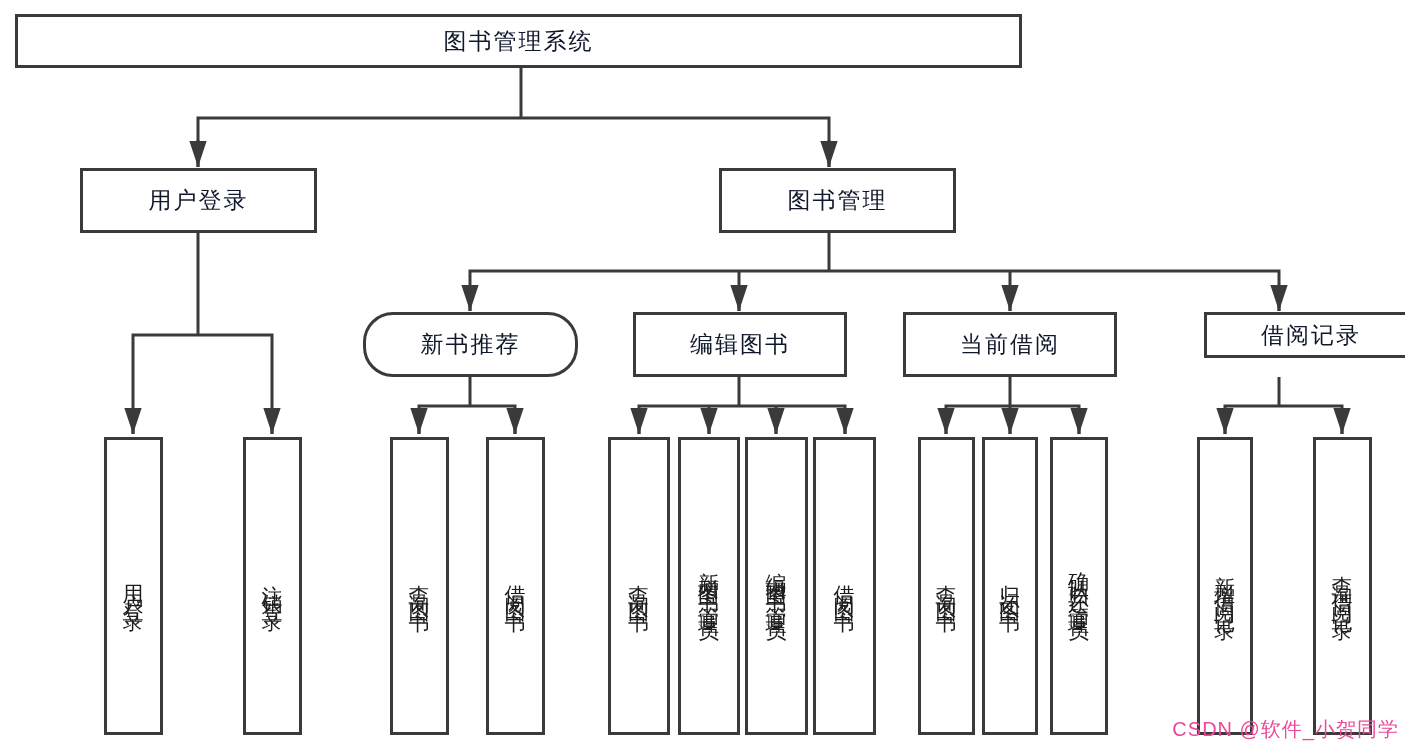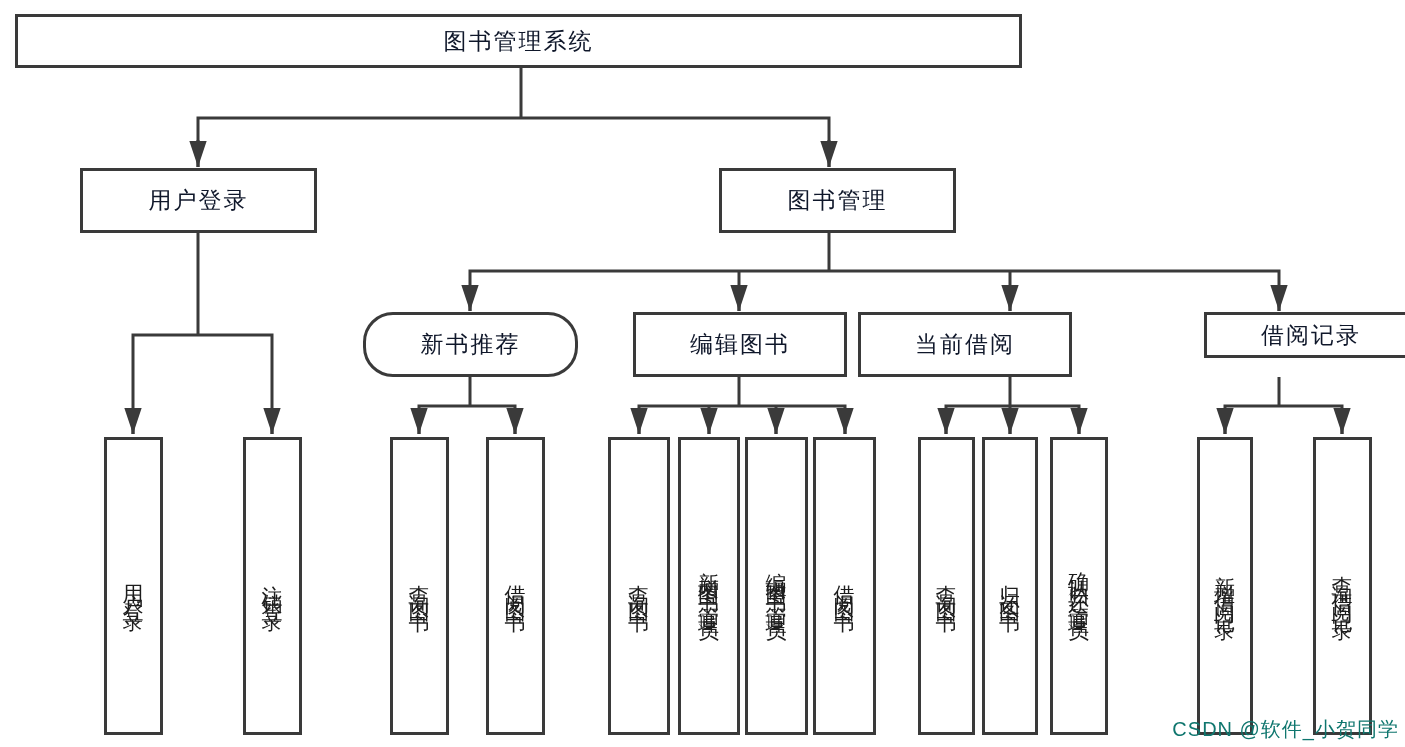--- a/index.html
+++ b/index.html
@@ -26,21 +26,21 @@
   }
   .vnode span{
     writing-mode:vertical-rl;text-orientation:mixed;
     font-size:21px;letter-spacing:9px;color:#1d1d1d;
     line-height:1;
   }
   .vnode.long span{letter-spacing:7px;}
   .watermark{
     position:absolute;z-index:3;
     right:6px;bottom:4px;
-    color:#0f766e;font-size:20px;letter-spacing:1px;
+    color:#ec4899;font-size:20px;letter-spacing:1px;
   }
 </style>
 </head>
 <body>
 
 <div id="canvas">
 
   <svg class="wires" width="1405" height="747" viewBox="0 0 1405 747">
     <defs>
       <marker id="arr" markerUnits="userSpaceOnUse" markerWidth="26" markerHeight="18" viewBox="0 0 12 8" refX="12" refY="4" orient="auto">
@@ -84,21 +84,21 @@
     </g>
   </svg>
 
   <div class="hnode" style="left:15px;top:14px;width:1007px;height:54px;">图书管理系统</div>
 
   <div class="hnode" style="left:80px;top:168px;width:237px;height:65px;">用户登录</div>
   <div class="hnode" style="left:711px;top:168px;width:237px;height:65px;margin-left:8px;">图书管理</div>
 
   <div class="hnode" style="left:363px;top:312px;width:215px;height:65px;border-radius:30px;">新书推荐</div>
   <div class="hnode" style="left:633px;top:312px;width:214px;height:65px;">编辑图书</div>
-  <div class="hnode" style="left:858px;top:312px;width:214px;height:65px;text-align:right;">当前借阅</div>
+  <div class="hnode" style="left:903px;top:312px;width:214px;height:65px;text-align:right;">当前借阅</div>
   <div class="hnode" style="left:1204px;top:312px;width:214px;height:46px;">借阅记录</div>
 
   <div class="vnode" style="left:104px;top:437px;width:59px;height:298px;">
     <span>用户登录</span>
     </div>
   <div class="vnode" style="left:243px;top:437px;width:59px;height:298px;">
     <span>注销登录</span>
     </div>
 
   <div class="vnode" style="left:390px;top:437px;width:59px;height:298px;">

